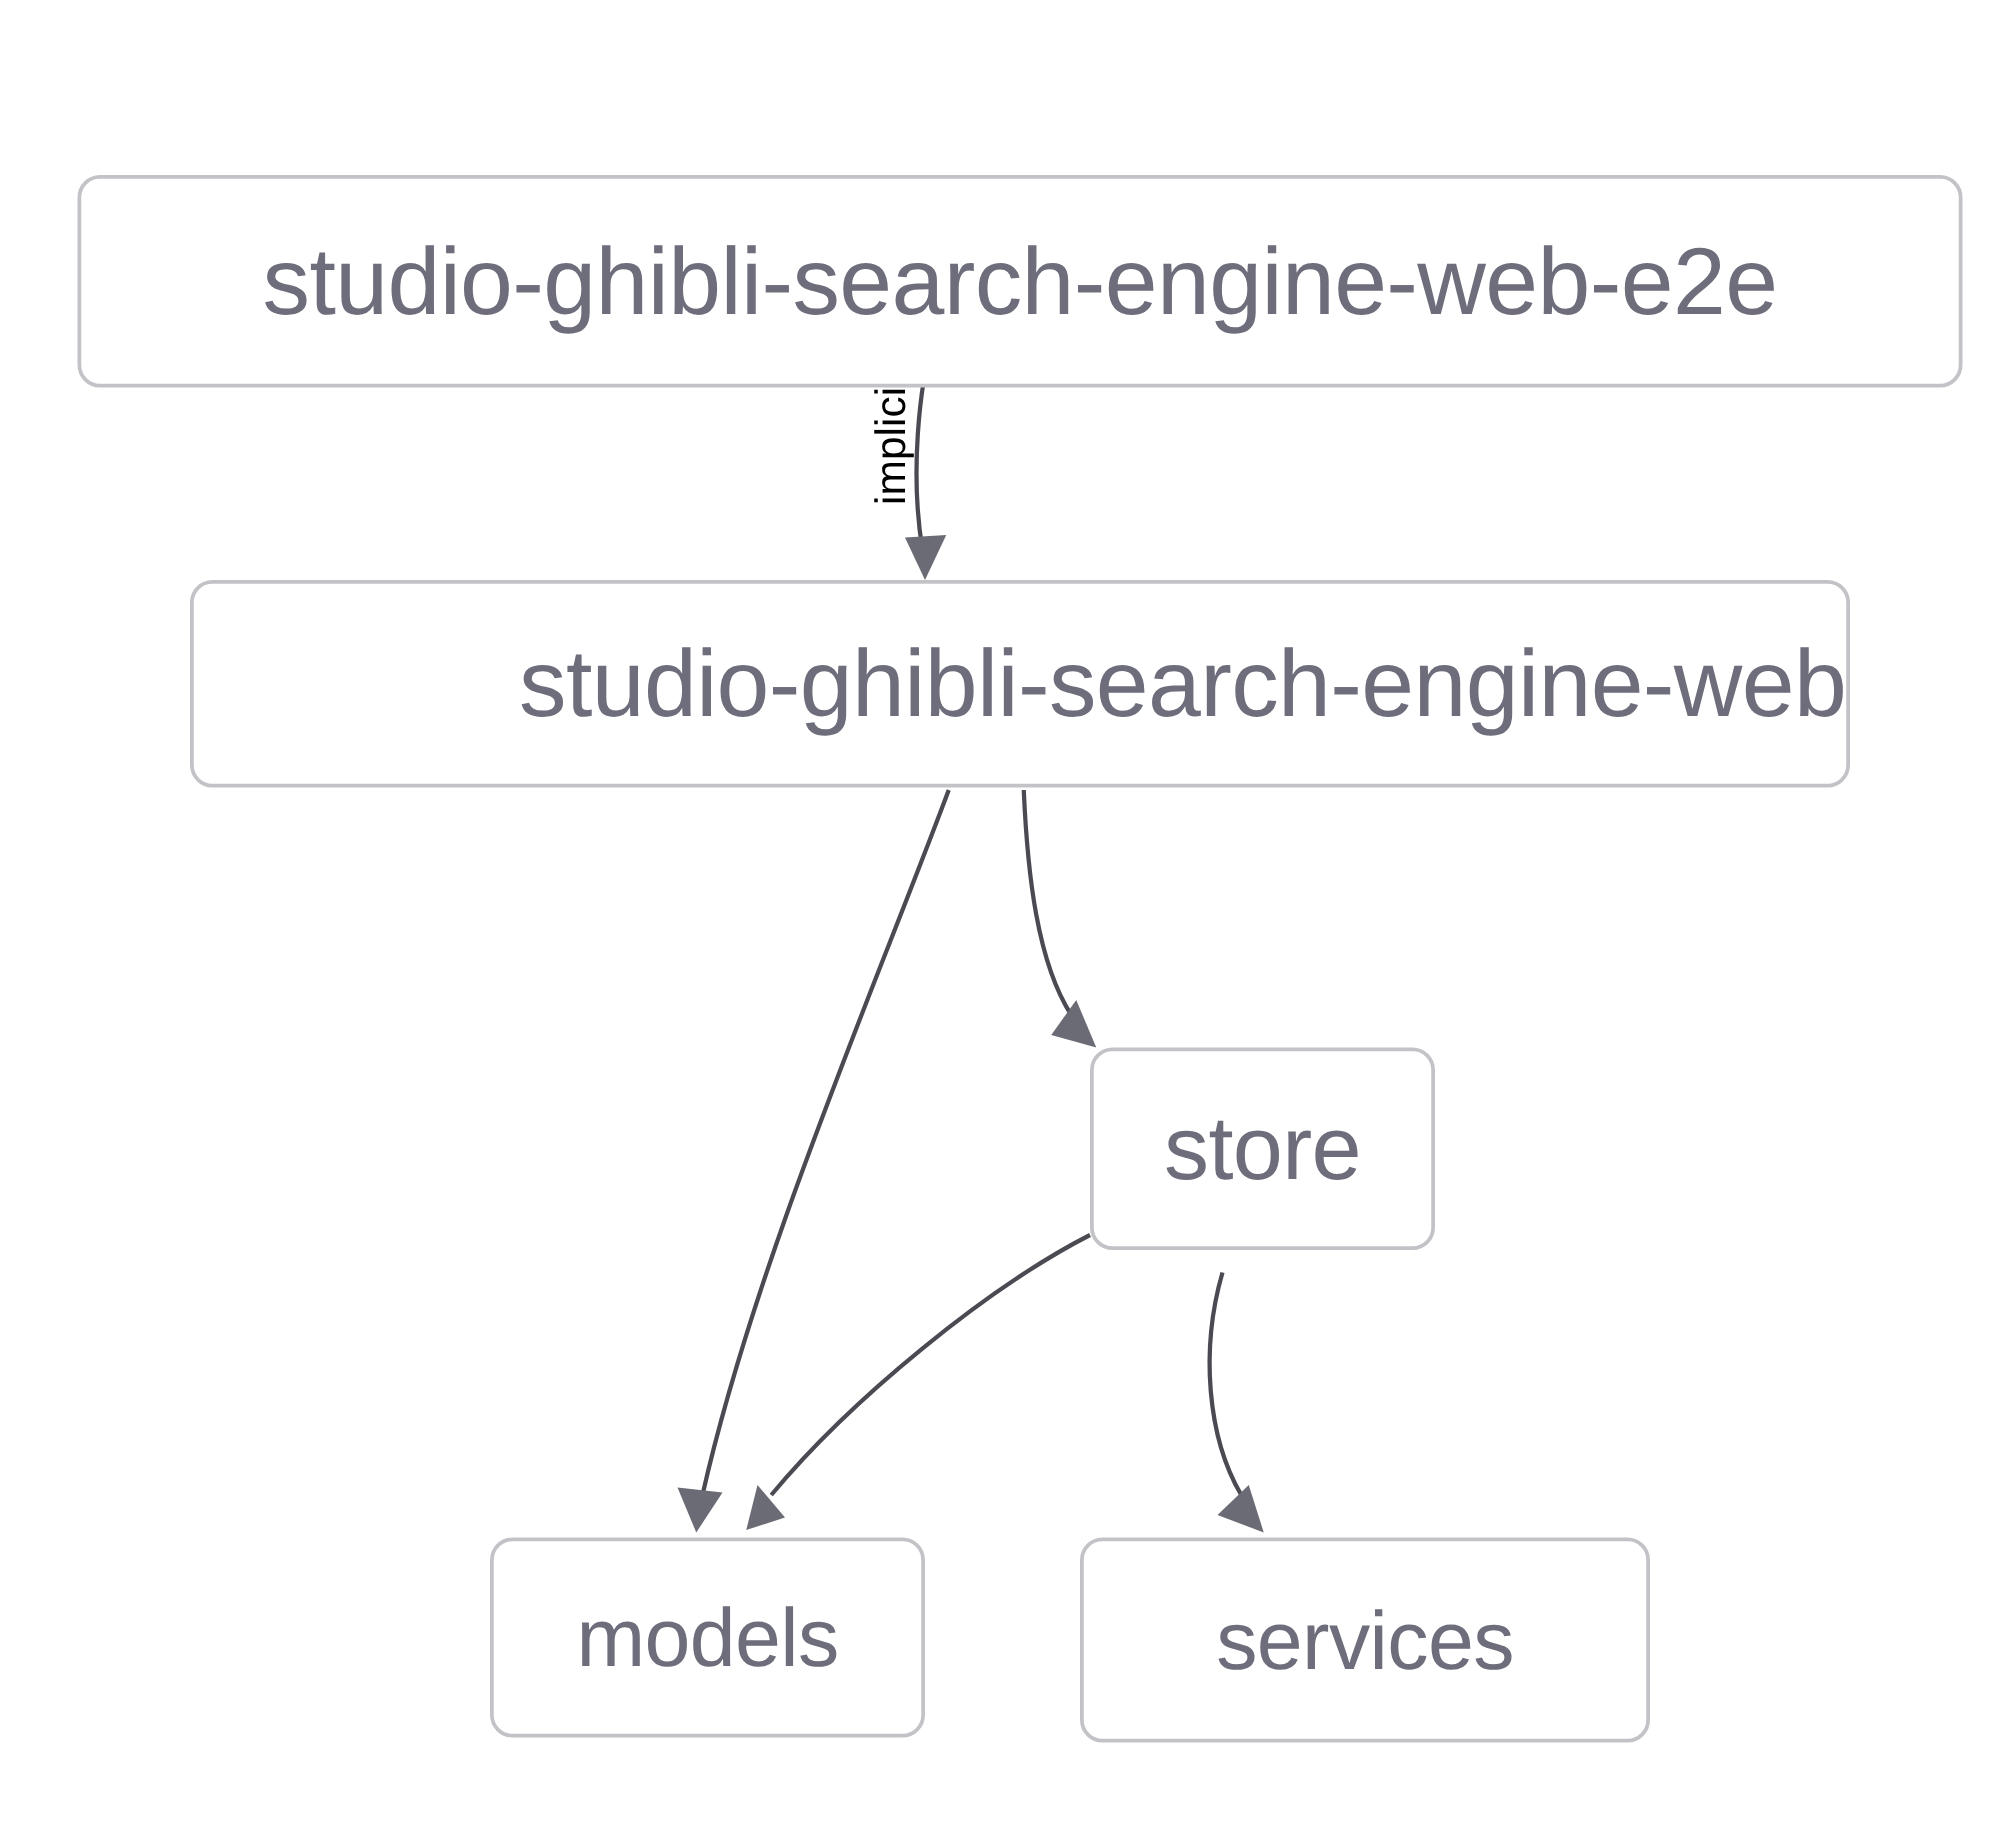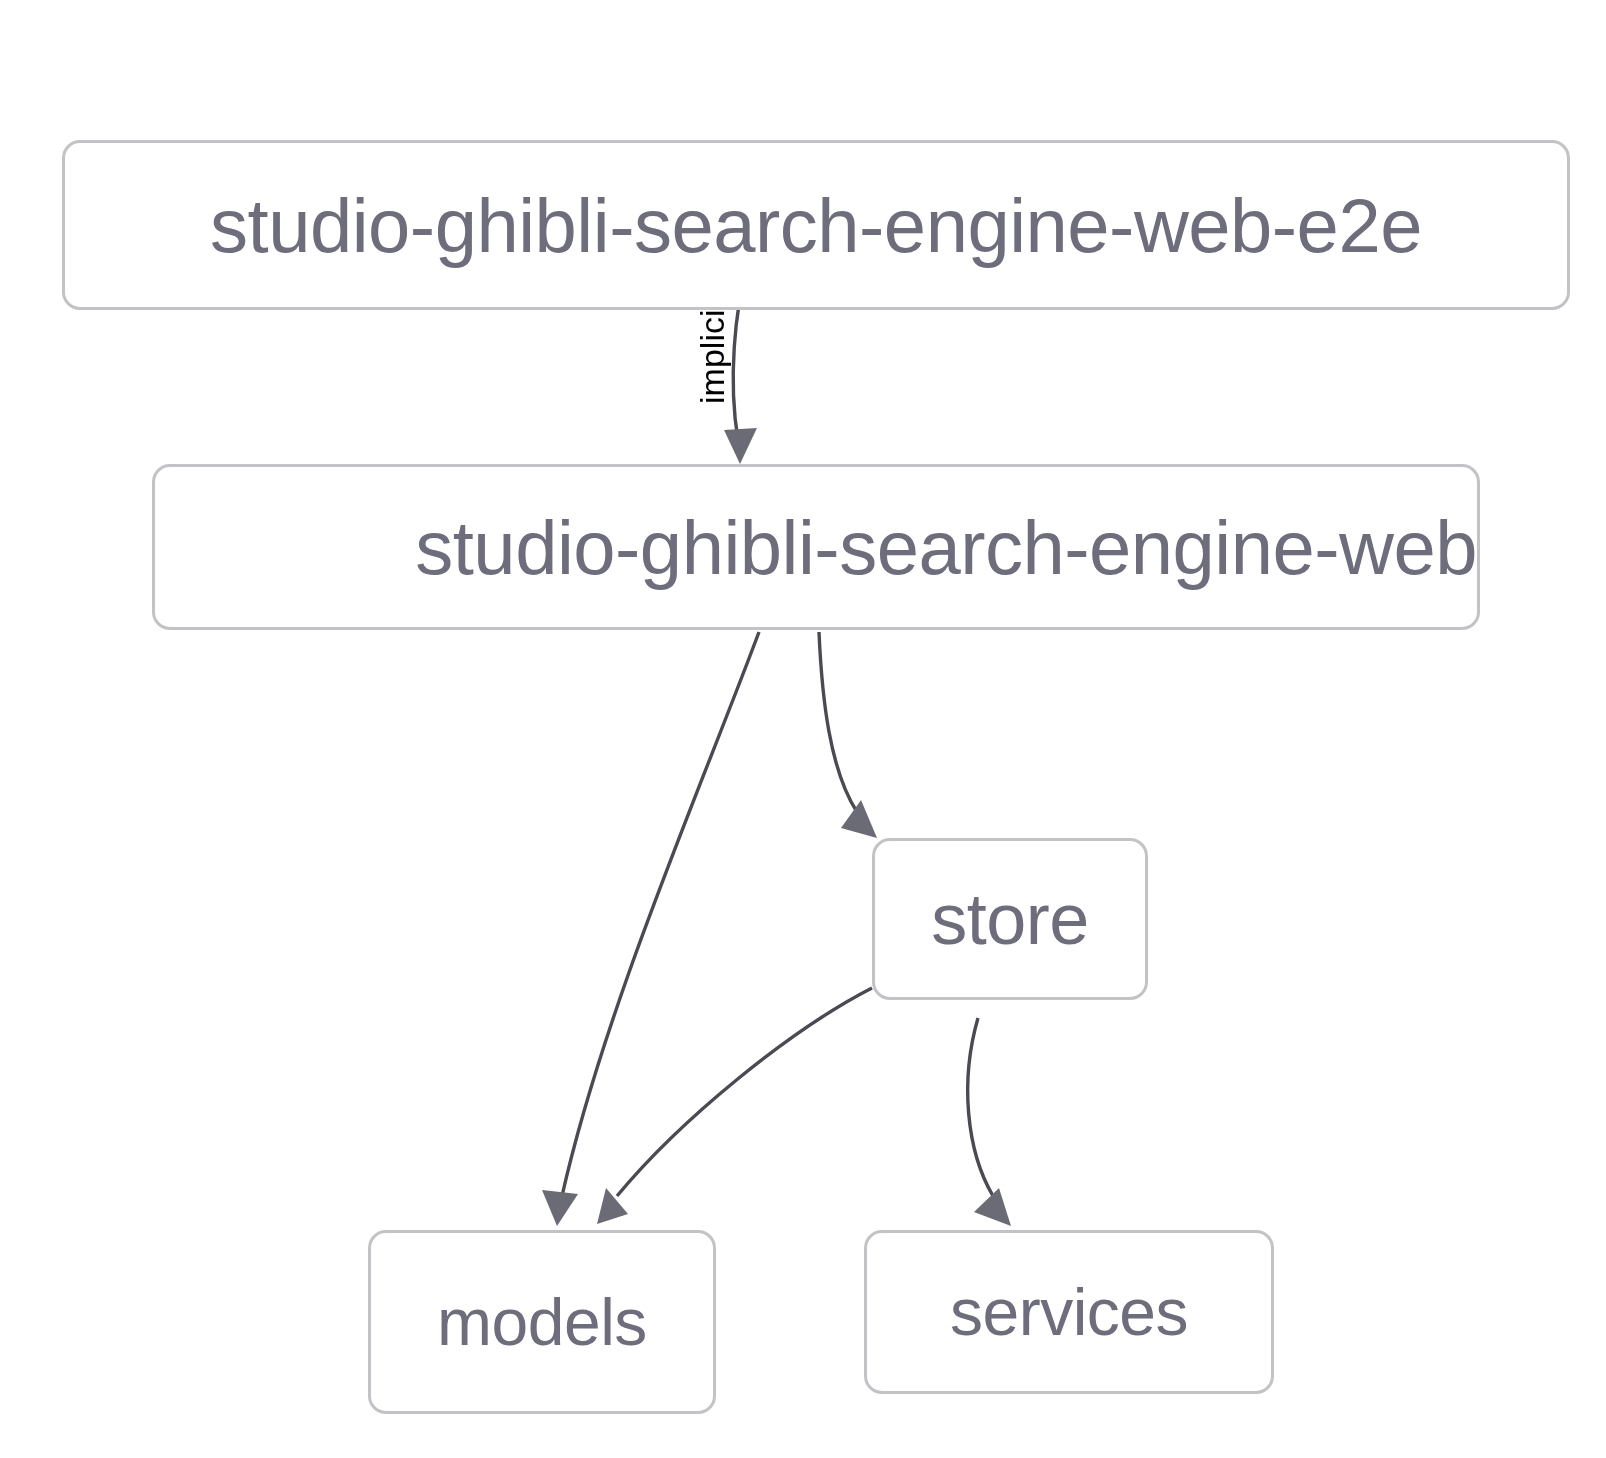--- a/index.html
+++ b/index.html
@@ -52,24 +52,24 @@
   #node-web-e2e {
     left: 62px;  top: 96px;   width: 1508px; height: 170px; margin-top: 44px;
   }
   #node-web {
     left: 152px; top: 464px;  width: 1328px; height: 166px; justify-content: flex-end;
   }
   #node-store {
     left: 872px; top: 838px;  width: 276px;  height: 162px;
   }
   #node-models {
-    left: 368px; top: 1230px; width: 348px;  height: 184px;
+    left: 392px; top: 1230px; width: 348px;  height: 160px;
   }
   #node-services {
-    left: 864px; top: 1230px; width: 410px;  height: 164px;
+    left: 864px; top: 1230px; width: 456px;  height: 164px;
   }
 
   .edge-path {
     fill: none;
     stroke: #4a4a52;
     stroke-width: 3.4;
   }
   .edge-arrow {
     fill: #6b6b76;
     stroke: none;

